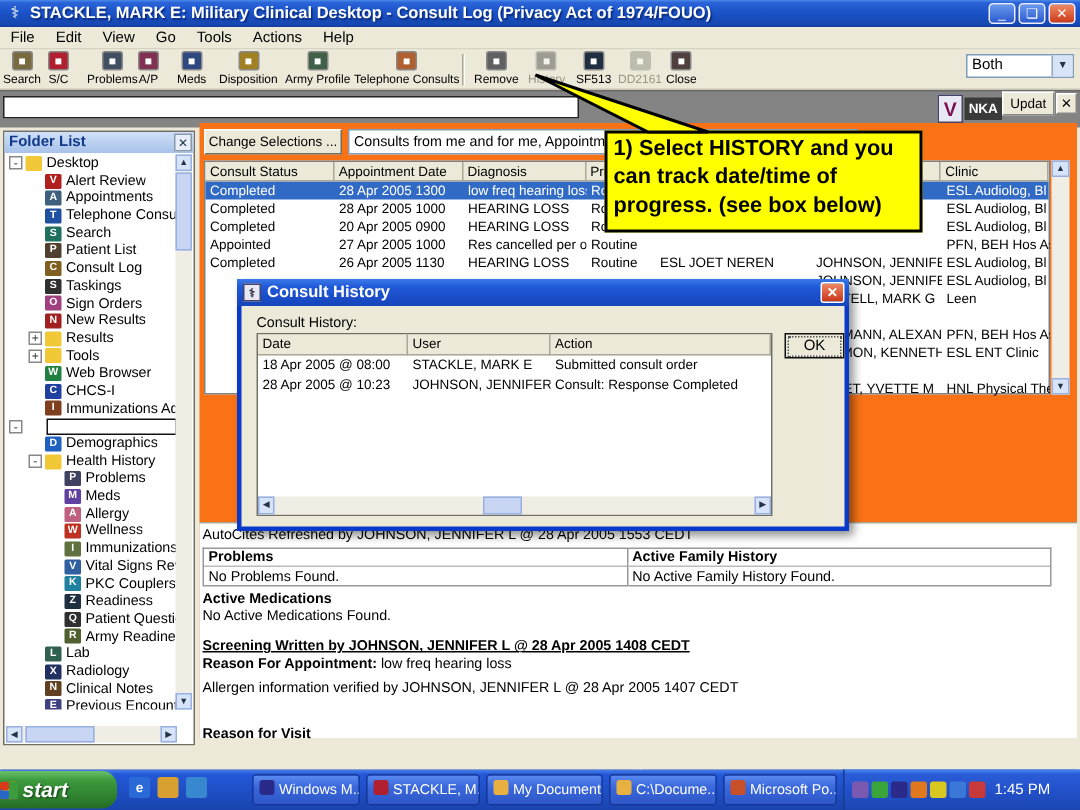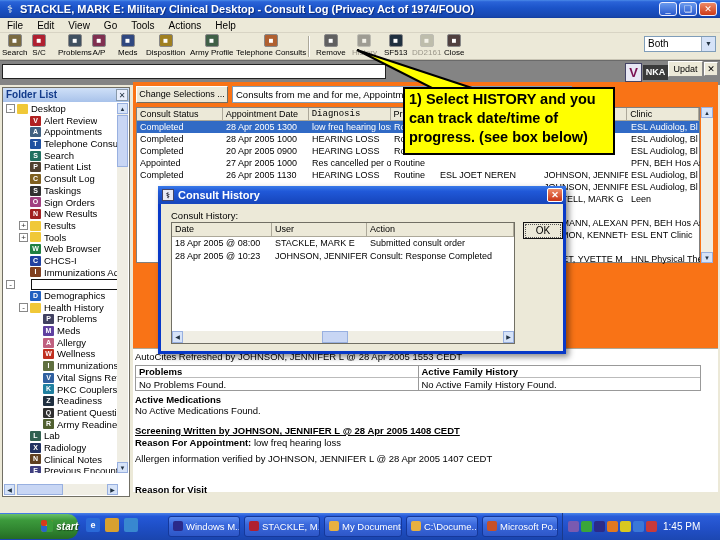--- a/index.html
+++ b/index.html
@@ -106,21 +106,21 @@
   .spanel{border:1px solid #9a9686;border-bottom-color:#fff;border-right-color:#fff;height:13px;font-size:9px;
     line-height:12px;padding:0 4px;white-space:nowrap;overflow:hidden;}
   .spanel.grow1{flex:1;}
   .spanel.userloc{width:290px;}
 
   
   .taskbar{position:absolute;left:0;top:513px;width:720px;height:27px;
     background:linear-gradient(180deg,#4a80e8 0%,#2458d8 12%,#1e4ec4 55%,#1a45ae 100%);}
   .startbtn{position:absolute;left:0;top:1px;width:78px;height:25px;border-radius:0 10px 10px 0;
     background:linear-gradient(180deg,#6ac06a 0%,#3c9a3c 25%,#2e812e 70%,#256b25 100%);
-    color:#fff;font-weight:bold;font-style:italic;font-size:10px;line-height:25px;text-align:right;
+    color:#fff;font-weight:bold;font-style:italic;font-size:14px;line-height:25px;text-align:left;
     text-shadow:1px 1px 1px #1a4a1a;}
   .winlogo{display:inline-block;width:12px;height:12px;vertical-align:-2px;margin-right:3px;
     background:
       linear-gradient(45deg,transparent 0,transparent 0),#d83a1a;
     border-radius:2px;box-shadow:inset -6px 0 0 #3a9c3a, inset 0 -6px 0 #2a66c8, inset -6px -6px 0 #e8c81a;}
   .ql{position:absolute;left:86px;top:5px;display:flex;gap:5px;}
   .qlico{width:14px;height:14px;border-radius:2px;color:#fff;font-size:9px;line-height:14px;text-align:center;font-weight:bold;}
   .taskbtn{position:absolute;top:3px;height:21px;border-radius:3px;border:1px solid #15389a;
     background:linear-gradient(180deg,#5a8af0 0%,#3a68dc 40%,#2e57c8 100%);color:#fff;font-size:9.5px;
     line-height:19px;padding:0 4px;white-space:nowrap;overflow:hidden;}
@@ -478,21 +478,21 @@
 
   <div class="content">
     <span class="selbtn">Change Selections ...</span>
     <div class="filterbox">Consults from me and for me, Appointments for all categories</div>
 
     <div class="grid">
       <div class="gridhead">
 
       <span class="gcol" style="width: 86px;">Consult Status</span>
           <span class="gcol" style="width: 86px;">Appointment Date</span>
-          <span class="gcol" style="width: 82px; font-family: Liberation Mono, monospace;">Diagnosis</span>
+          <span class="gcol" style="width: 82px;">Diagnosis</span>
           <span class="gcol" style="width: 46px;">Priority</span>
           <span class="gcol" style="width: 104px;">Referred By</span>
           <span class="gcol" style="width: 87px;">Provider</span>
           <span class="gcol" style="width: 72px;">Clinic</span>
         </div>
       <div>
 
           <div class="grow selected">
             <span class="gcell" style="width:86px">Completed</span>
             <span class="gcell" style="width:86px">28 Apr 2005 1300</span>

